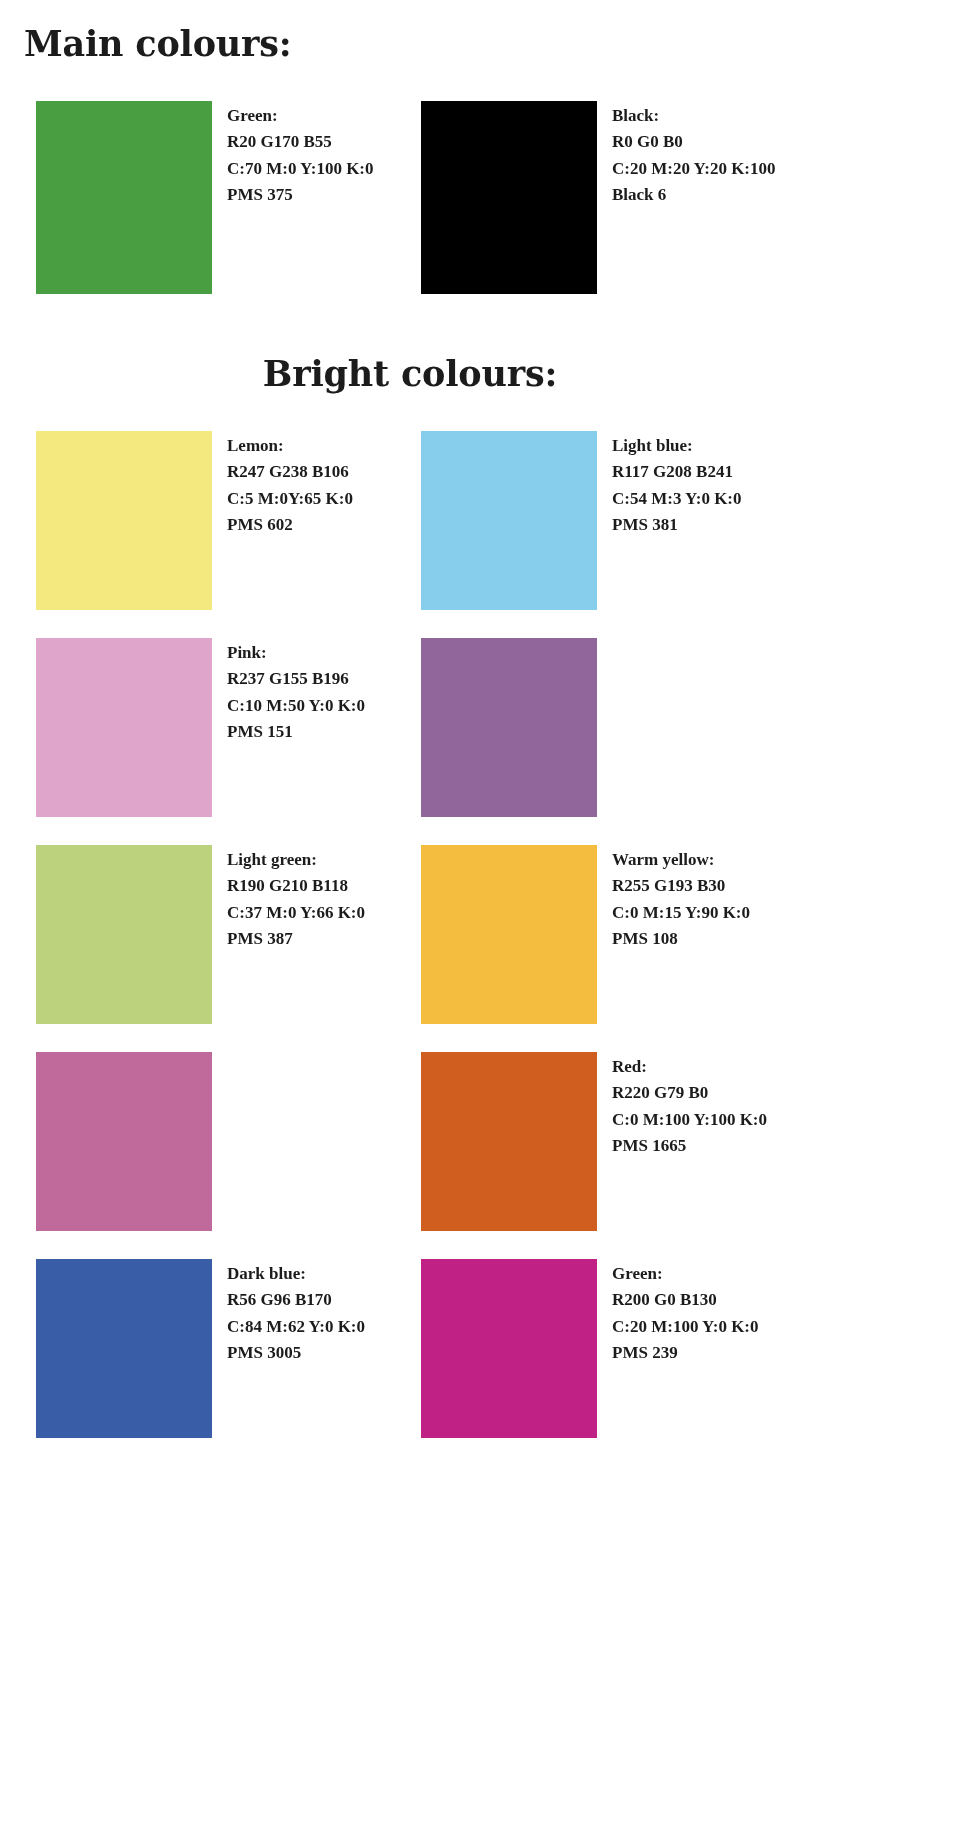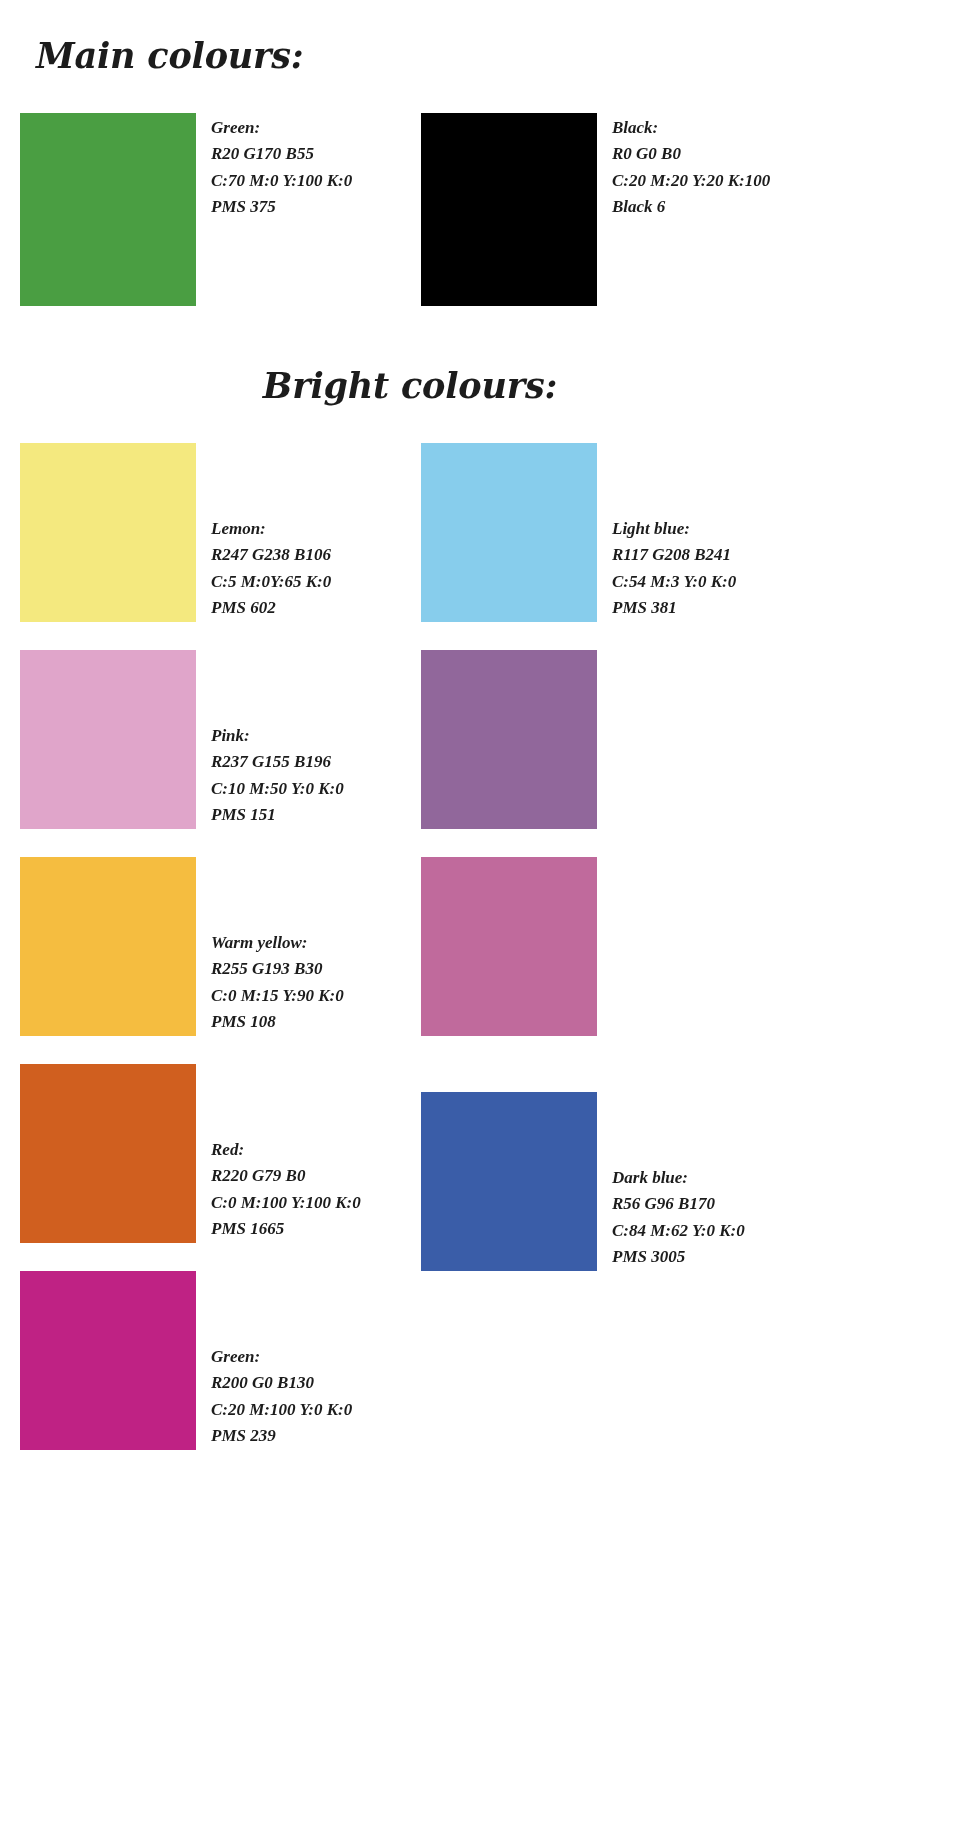--- a/index.html
+++ b/index.html
@@ -15,44 +15,43 @@
     font-family: "Liberation Serif", "DejaVu Serif", serif;
     color: #1a1a1a;
     position: relative;
     overflow: hidden;
   }
 
   .page {
     width: 800px;
     height: 1842px;
     position: relative;
-    padding: 16px;
-    font-style: italic;
+    padding: 4px;
   }
 
   
   .section-heading {
     font-family: "DejaVu Serif", "Liberation Serif", serif;
     font-weight: bold;
     font-size: 35px;
     line-height: 1.05;
     letter-spacing: -0.2px;
     color: #1c1c1c;
     margin-left: 20px;
   }
 
   #section-main-heading { padding-top: 22px; }
   #section-bright-heading { padding-top: 62px; text-align: center; }
 
   
   .swatch-grid {
     display: grid;
     grid-template-columns: 385px 385px;
-    column-gap: 16px;
-    margin-left: 4px;
+    column-gap: 0px;
+    margin-left: 32px;
   }
 
   #main-grid { margin-top: 38px; }
   #bright-grid { margin-top: 38px; }
 
   .swatch-entry {
     display: flex;
     align-items: flex-start;
   }
 
@@ -72,21 +71,21 @@
     font-weight: bold;
     font-size: 17px;
     line-height: 26.5px;
     color: #1c1c1c;
     white-space: nowrap;
   }
 
   .swatch-line { display: block; }
 
   
-  .swatch-grid.bright-section .swatch-entry { margin-bottom: 28px; align-items: flex-end; }
+  .swatch-grid.bright-section .swatch-entry { margin-bottom: 28px; }
   .swatch-grid.bright-section .swatch-entry.last-row { margin-bottom: 0; }
 </style>
 </head>
 <body>
 
 <div class="page">
 
   <h1 class="section-heading" id="section-main-heading">Main colours:</h1>
 
   <div class="swatch-grid main-section" id="main-grid">
@@ -137,20 +136,29 @@
           <span class="swatch-line">Pink:</span>
           <span class="swatch-line">R237 G155 B196</span>
           <span class="swatch-line">C:10 M:50 Y:0 K:0</span>
           <span class="swatch-line">PMS 151</span>
         </div>
       </div>
       <div class="swatch-entry">
         <div class="swatch-chip" style="background-color: rgb(145, 103, 155);"></div>
       </div>
       <div class="swatch-entry">
+        <div class="swatch-chip" style="background-color: rgb(189, 210, 125);"></div>
+        <div class="swatch-info">
+          <span class="swatch-line">Light green:</span>
+          <span class="swatch-line">R190 G210 B118</span>
+          <span class="swatch-line">C:37 M:0 Y:66 K:0</span>
+          <span class="swatch-line">PMS 387</span>
+        </div>
+      </div>
+      <div class="swatch-entry">
         <div class="swatch-chip" style="background-color: rgb(245, 189, 64);"></div>
         <div class="swatch-info">
           <span class="swatch-line">Warm yellow:</span>
           <span class="swatch-line">R255 G193 B30</span>
           <span class="swatch-line">C:0 M:15 Y:90 K:0</span>
           <span class="swatch-line">PMS 108</span>
         </div>
       </div>
       <div class="swatch-entry">
         <div class="swatch-chip" style="background-color: rgb(192, 106, 156);"></div>

